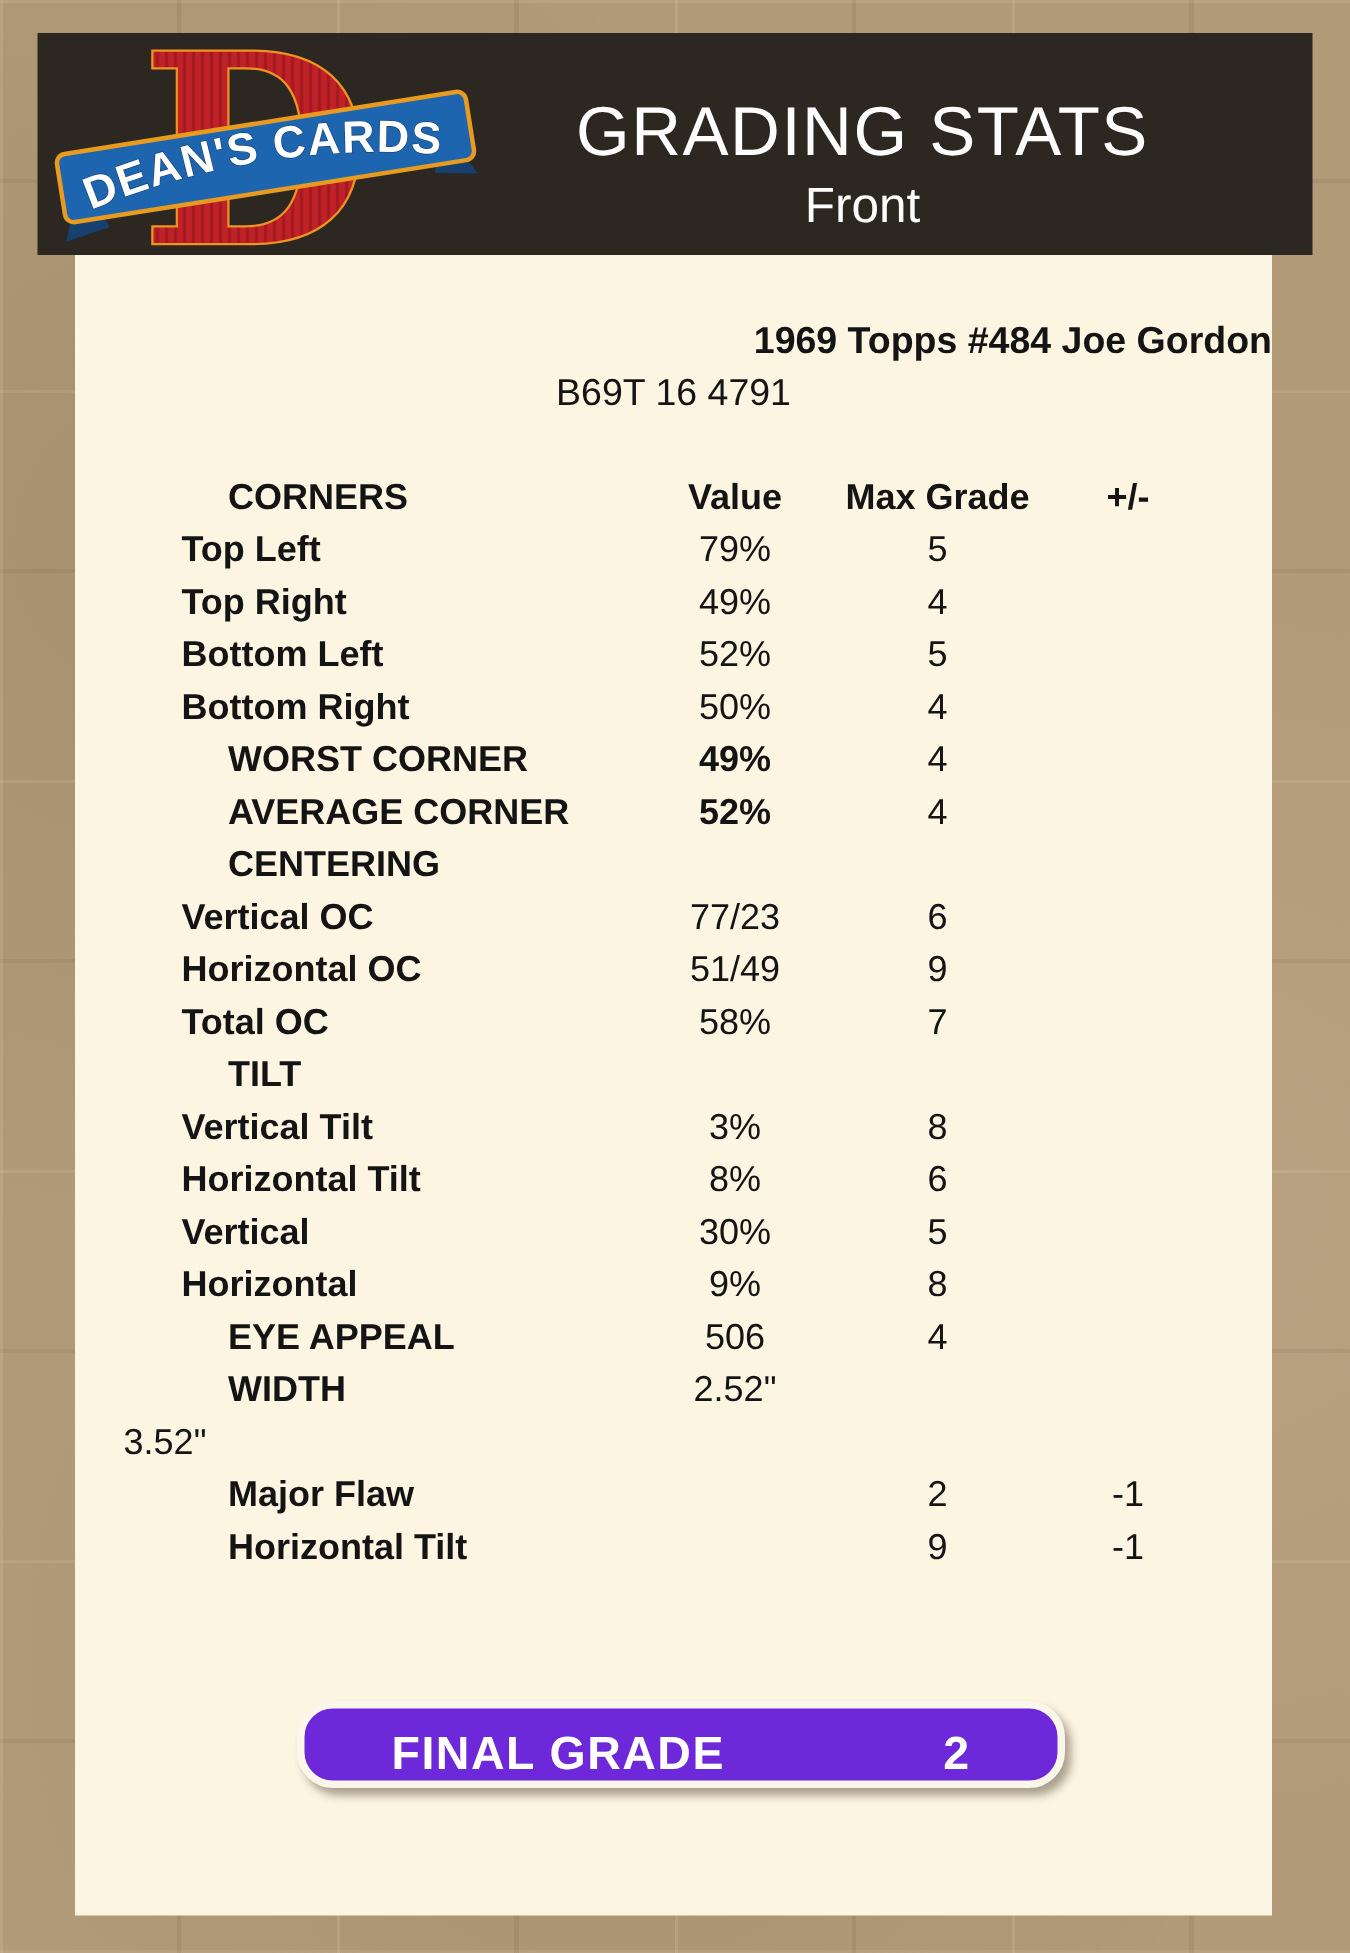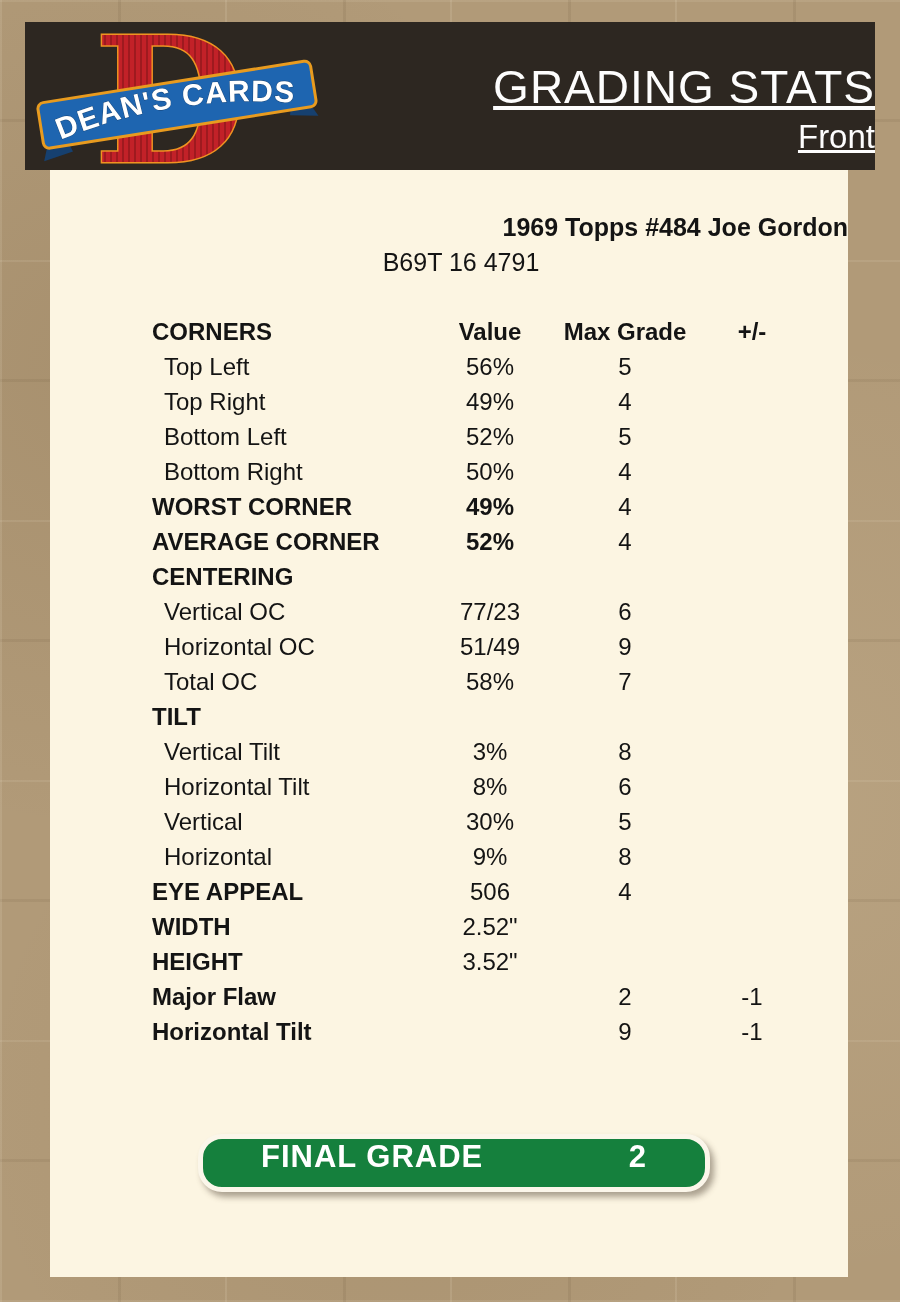--- a/index.html
+++ b/index.html
@@ -16,43 +16,43 @@
       repeating-linear-gradient(0deg, rgba(247,238,217,0.10) 0 2px, transparent 2px 140px, rgba(84,64,38,0.09) 140px 143px, transparent 143px 260px),
       radial-gradient(circle at 12% 28%, rgba(110,85,50,0.14), transparent 38%),
       radial-gradient(circle at 88% 62%, rgba(235,220,190,0.12), transparent 42%),
       radial-gradient(circle at 45% 85%, rgba(110,85,50,0.10), transparent 35%);
   }
   .header{
     position:absolute;left:25px;top:22px;width:850px;height:148px;
     background:#2d2721;
   }
   .logo{position:absolute;left:10px;top:4px;width:290px;height:140px;}
-  .titles{position:absolute;left:250px;top:0;width:600px;height:100%;text-align:right;color:#fdfdfd;text-decoration:underline;}
+  .titles{position:absolute;left:250px;top:0;width:600px;height:100%;text-align:center;color:#fdfdfd;}
   .title{padding-top:40px;font-size:46px;line-height:1.12;letter-spacing:1px;}
   .subtitle{font-size:33px;line-height:1.2;margin-top:3px;}
   .content{
     position:absolute;left:50px;top:170px;width:798px;height:1107px;
     background:#fcf5e2;color:#141414;
   }
   .card-title{position:absolute;top:42px;left:0;width:100%;text-align:right;font-size:25px;font-weight:bold;line-height:30px;}
-  .card-number{position:absolute;top:77px;left:12px;width:100%;text-align:center;font-size:25px;line-height:30px;}
+  .card-number{position:absolute;top:77px;left:0;width:100%;text-align:center;font-size:25px;line-height:30px;}
   .stats{position:absolute;top:144px;left:0;width:100%;}
   .trow{display:flex;height:35px;align-items:center;font-size:24px;}
   .trow.gap{}
   .c-label{width:380px;padding-left:102px;box-sizing:border-box;white-space:nowrap;}
-  .c-label.indent{padding-left:114px;}
+  .c-label.indent{padding-left:71px;font-weight:bold;}
   .c-value{width:120px;text-align:center;}
   .c-grade{width:150px;text-align:center;}
   .c-adj{width:104px;text-align:center;}
   .bold{font-weight:bold;}
   .final-grade{
     position:absolute;left:148px;top:964px;width:512px;height:58px;box-sizing:border-box;
-    background:#15803d;border:5px solid #fbf6ea;border-radius:24px;
+    background:#6d28d9;border:5px solid #fbf6ea;border-radius:24px;
     box-shadow:4px 5px 6px rgba(70,58,42,0.45);
-    display:flex;align-items:flex-start;justify-content:space-between;
+    display:flex;align-items:flex-end;justify-content:space-between;
     padding:0 58px;color:#ffffff;font-size:31px;font-weight:bold;letter-spacing:1px;
   }
 </style>
 </head>
 <body>
 
 <div class="bg-collage"></div>
 
 <div class="header">
   <div class="logo">
@@ -93,21 +93,21 @@
   <div class="stats">
     <div class="trow">
       <div class="c-label bold">CORNERS</div>
       <div class="c-value bold">Value</div>
       <div class="c-grade bold">Max Grade</div>
       <div class="c-adj bold">+/-</div>
     </div>
     <div id="tbody">
         <div class="trow">
           <div class="c-label indent">Top Left</div>
-          <div class="c-value">56%</div>
+          <div class="c-value">79%</div>
           <div class="c-grade">5</div>
           <div class="c-adj"></div>
         </div>
         <div class="trow">
           <div class="c-label indent">Top Right</div>
           <div class="c-value">49%</div>
           <div class="c-grade">4</div>
           <div class="c-adj"></div>
         </div>
         <div class="trow">
@@ -194,21 +194,20 @@
           <div class="c-grade">4</div>
           <div class="c-adj"></div>
         </div>
         <div class="trow">
           <div class="c-label bold">WIDTH</div>
           <div class="c-value">2.52"</div>
           <div class="c-grade"></div>
           <div class="c-adj"></div>
         </div>
         <div class="trow">
-          <div class="c-label bold">HEIGHT</div>
           <div class="c-value">3.52"</div>
           <div class="c-grade"></div>
           <div class="c-adj"></div>
         </div>
         <div class="trow">
           <div class="c-label bold">Major Flaw</div>
           <div class="c-value"></div>
           <div class="c-grade">2</div>
           <div class="c-adj">-1</div>
         </div>

